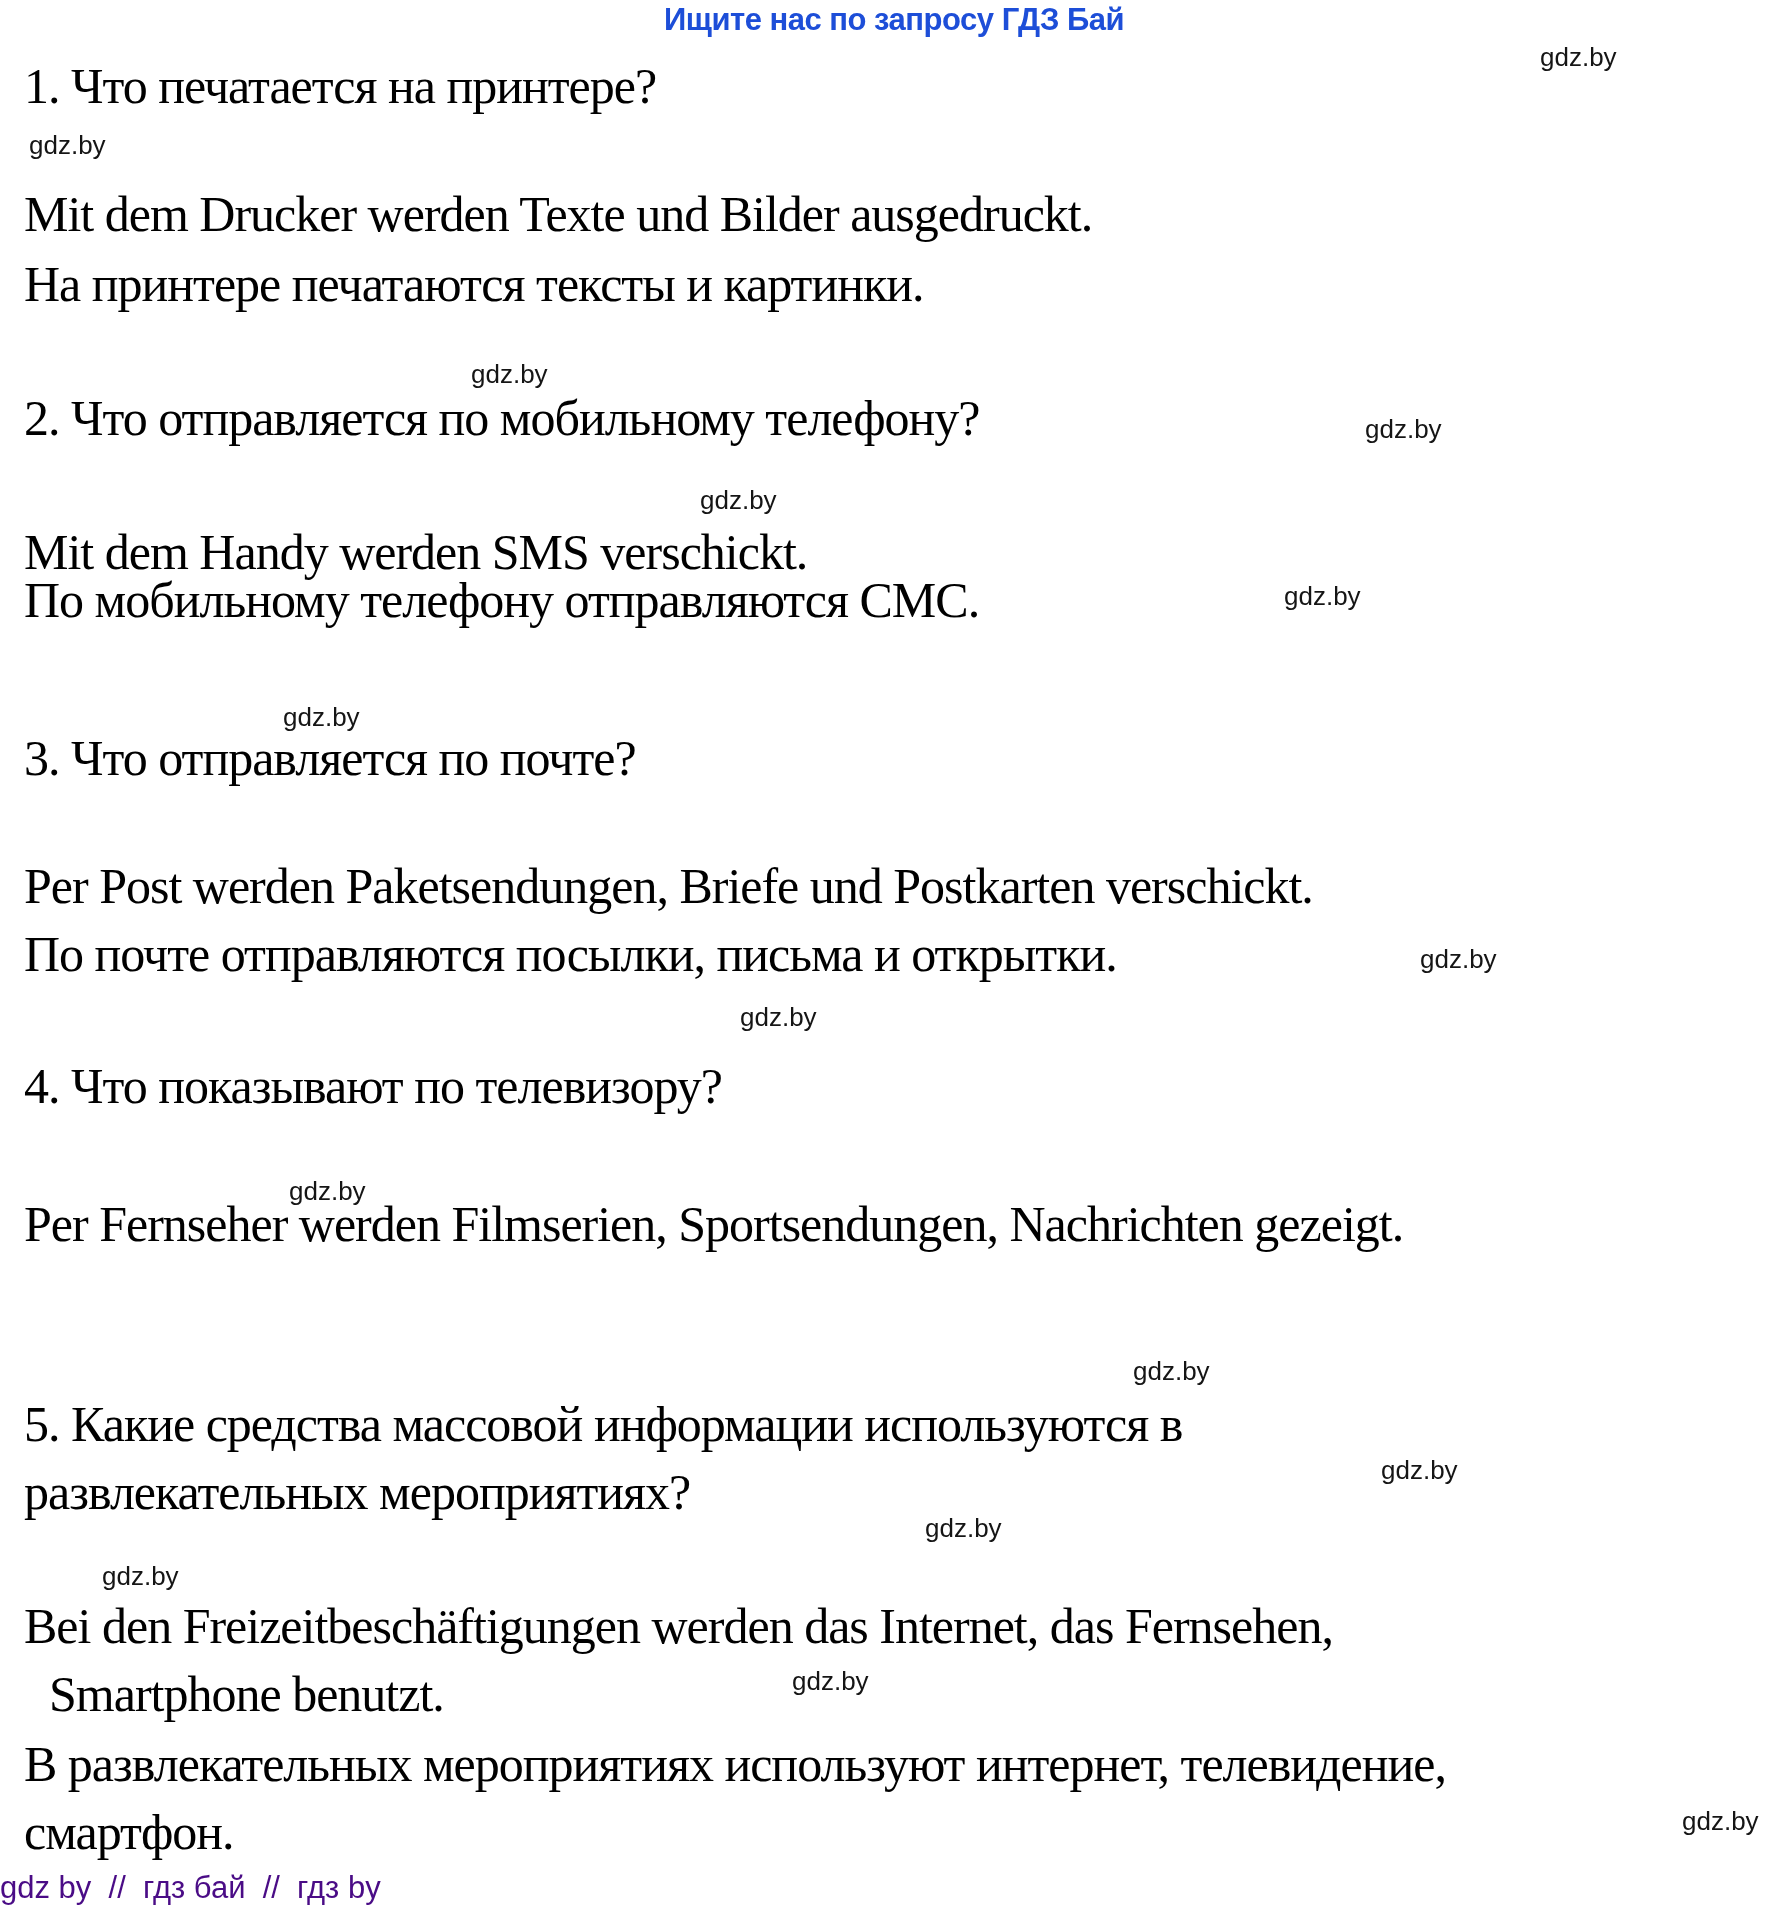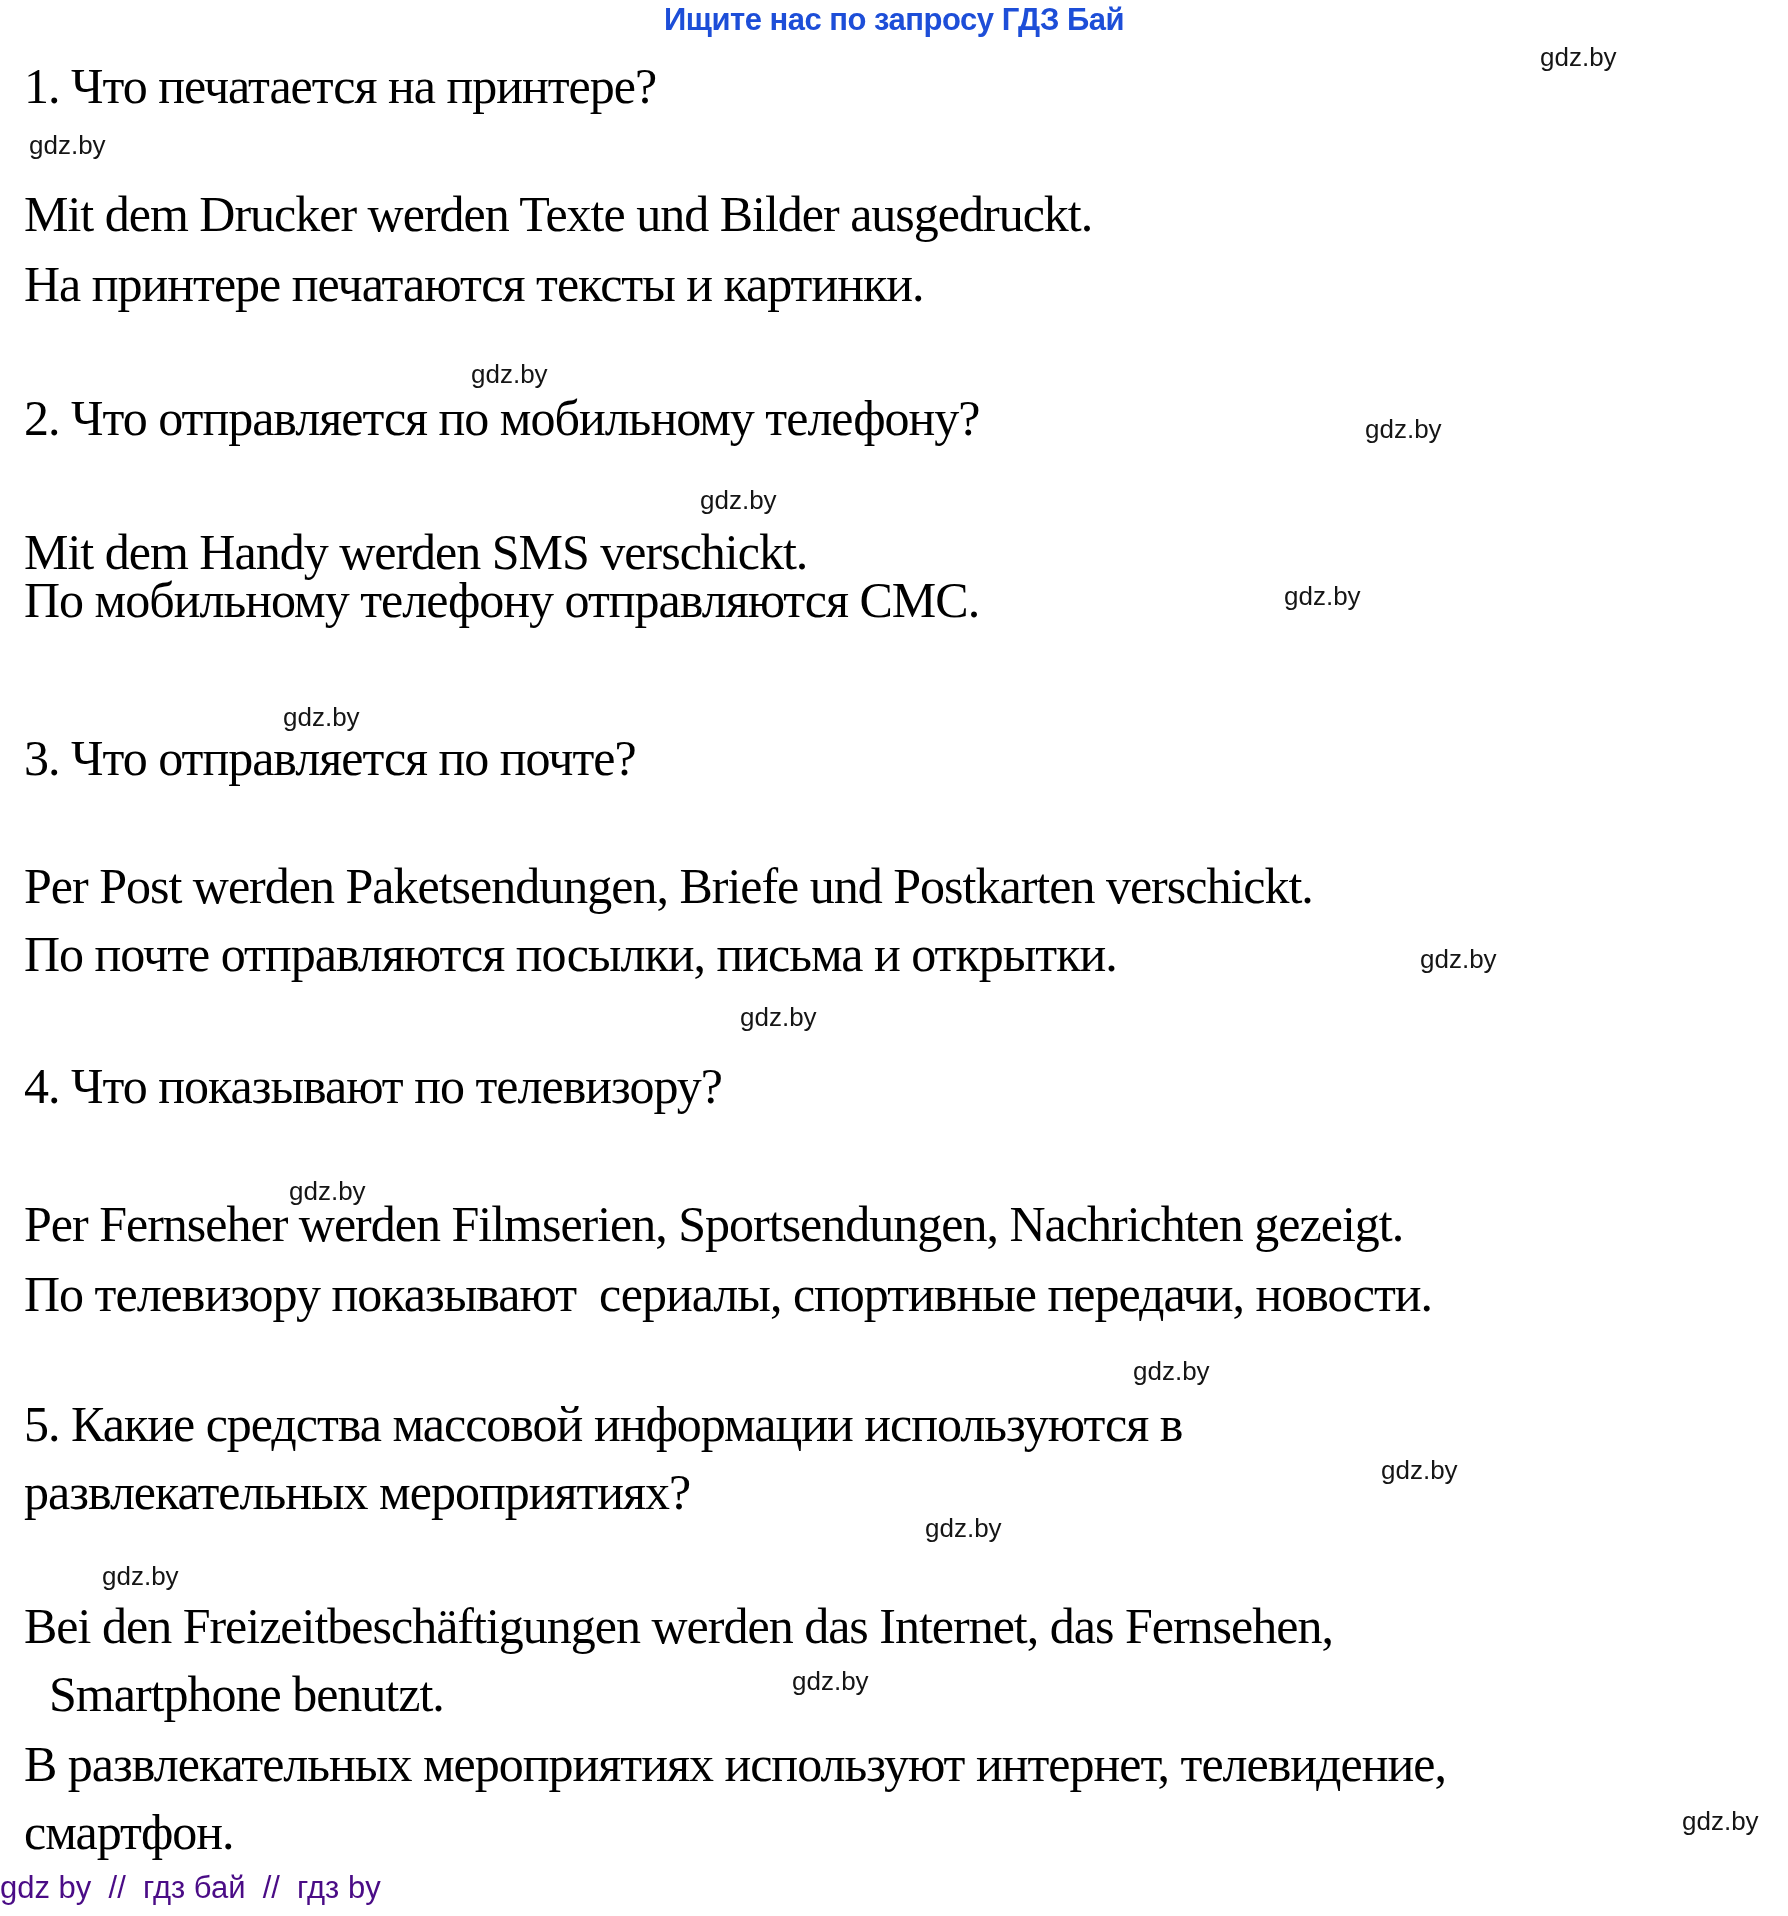--- a/index.html
+++ b/index.html
@@ -61,21 +61,20 @@
   <div class="bodyline" style="top:390px;">2. Что отправляется по мобильному телефону?</div>
   <div class="bodyline" style="top:524px;">Mit dem Handy werden SMS verschickt.</div>
   <div class="bodyline" style="top:572px;">По мобильному телефону отправляются СМС.</div>
 
   <div class="bodyline" style="top:730px;">3. Что отправляется по почте?</div>
   <div class="bodyline" style="top:858px;">Per Post werden Paketsendungen, Briefe und Postkarten verschickt.</div>
   <div class="bodyline" style="top:926px;">По почте отправляются посылки, письма и открытки.</div>
 
   <div class="bodyline" style="top:1058px;">4. Что показывают по телевизору?</div>
   <div class="bodyline" style="top:1196px;">Per Fernseher werden Filmserien, Sportsendungen, Nachrichten gezeigt.</div>
-  <div class="bodyline" style="top:1266px;">По телевизору показывают  сериалы, спортивные передачи, новости.</div>
 
   <div class="bodyline" style="top:1396px;">5. Какие средства массовой информации используются в</div>
   <div class="bodyline" style="top:1464px;">развлекательных мероприятиях?</div>
   <div class="bodyline" style="top:1598px;">Bei den Freizeitbeschäftigungen werden das Internet, das Fernsehen,</div>
   <div class="bodyline" style="top:1666px;margin-left:25px;">Smartphone benutzt.</div>
   <div class="bodyline" style="top:1736px;">В развлекательных мероприятиях используют интернет, телевидение,</div>
   <div class="bodyline" style="top:1804px;">смартфон.</div>
 
   <div class="wm" style="left:1540px; top:42px;">gdz.by</div>
   <div class="wm" style="left:29px;   top:130px;">gdz.by</div>

